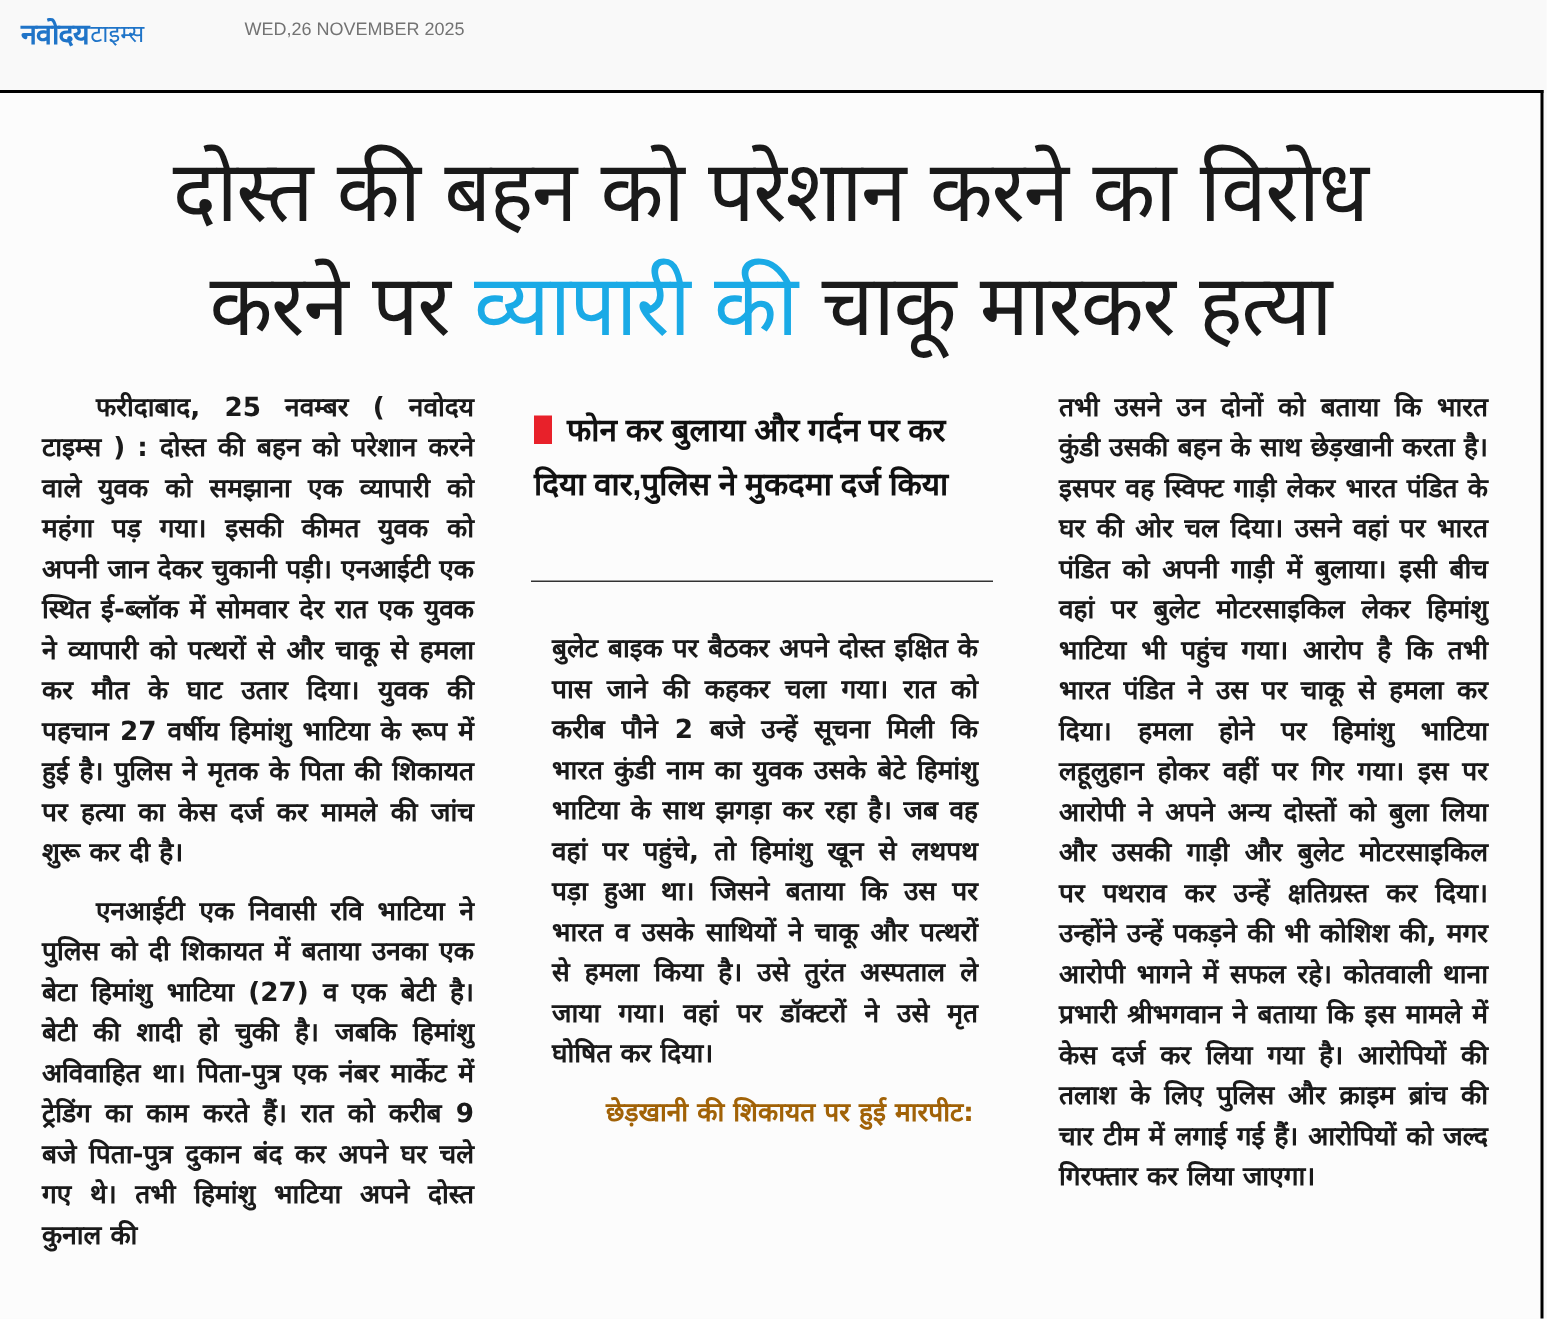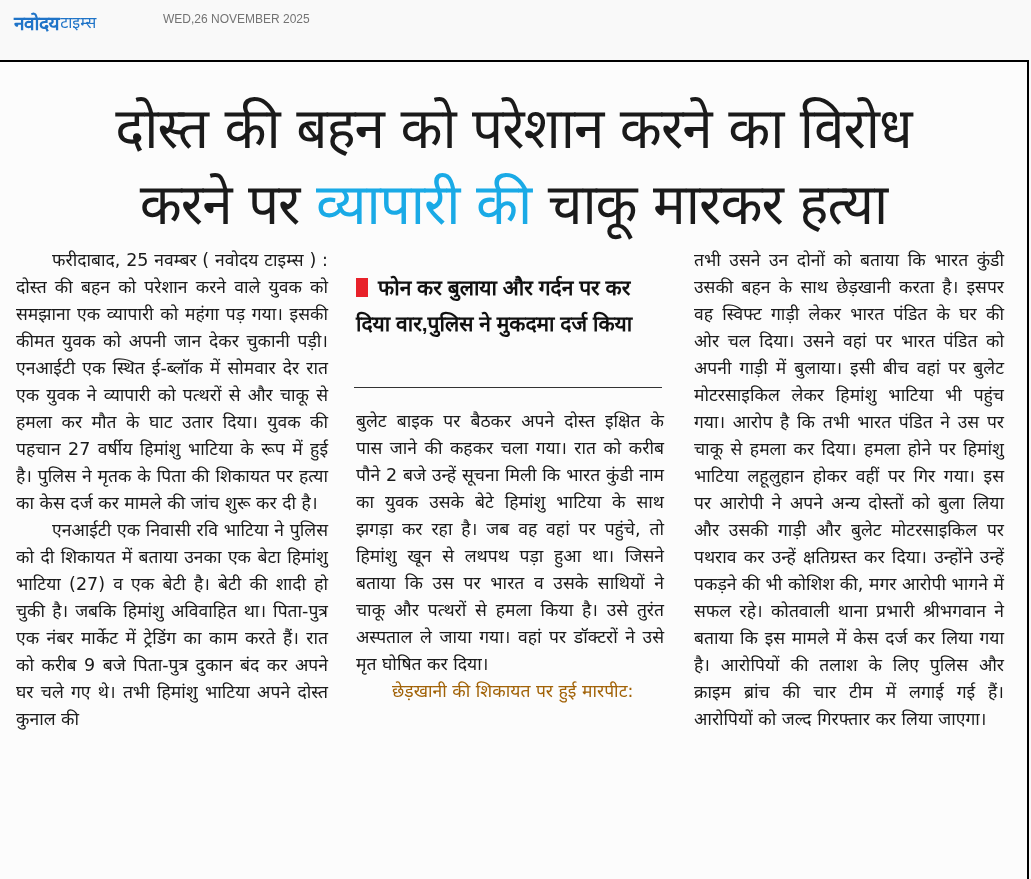--- a/index.html
+++ b/index.html
@@ -83,21 +83,21 @@
 
   .col {
     position: absolute;
     top: 185px;
     font-family: "DejaVu Sans", sans-serif;
     font-size: 17.5px;
     line-height: 27px;
     color: #1a1a1a;
     text-align: justify;
   }
-  .col p { margin: 0; }
+  .col p { margin: 12px; font-weight: bold; }
   .col .indent { text-indent: 36px; }
   .col-1 { left: 18px; width: 312px; }
   .col-2 { left: 358px; width: 308px; top: 346px; }
   .col-3 { left: 696px; width: 310px; }
 
   .subhead {
     position: absolute;
     left: 358px;
     top: 208px;
     width: 308px;

